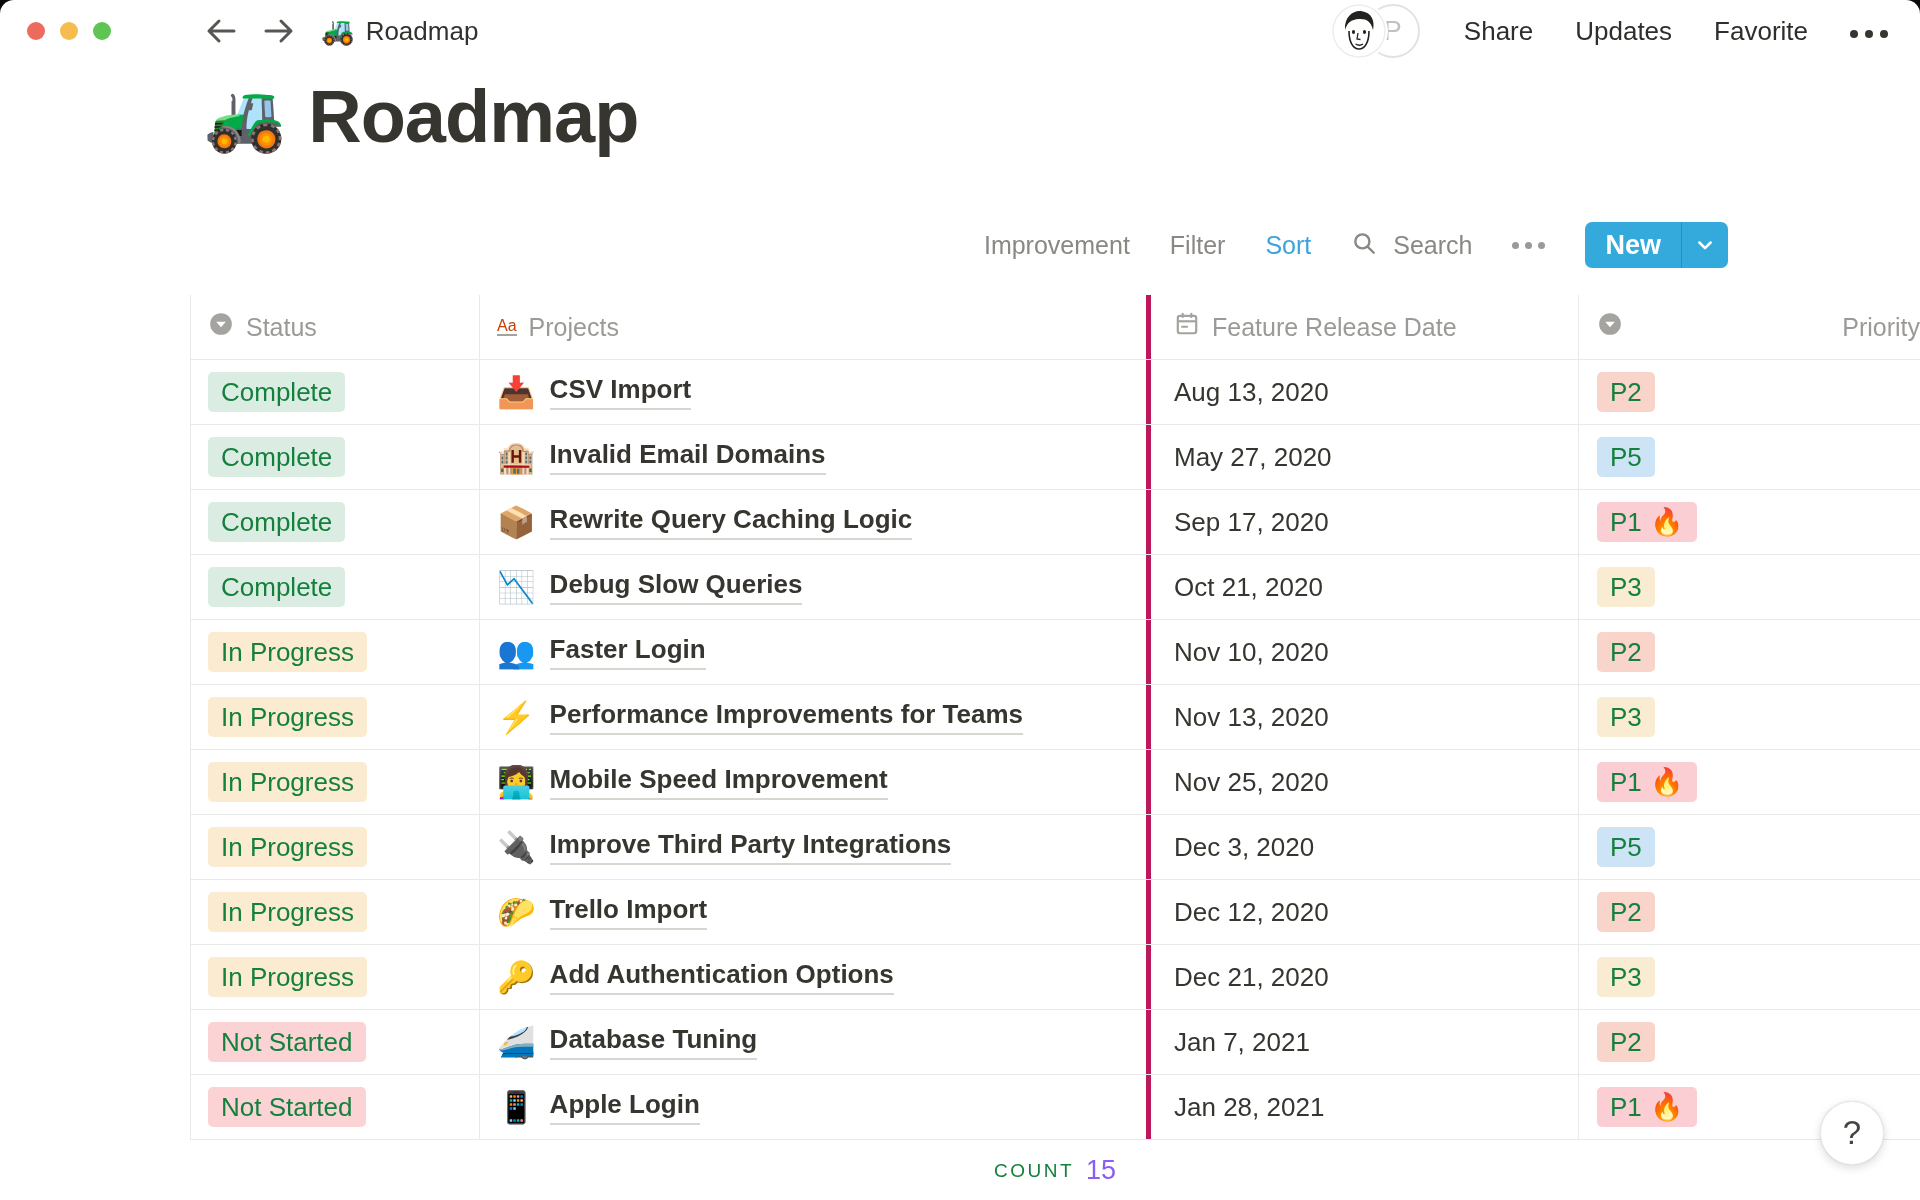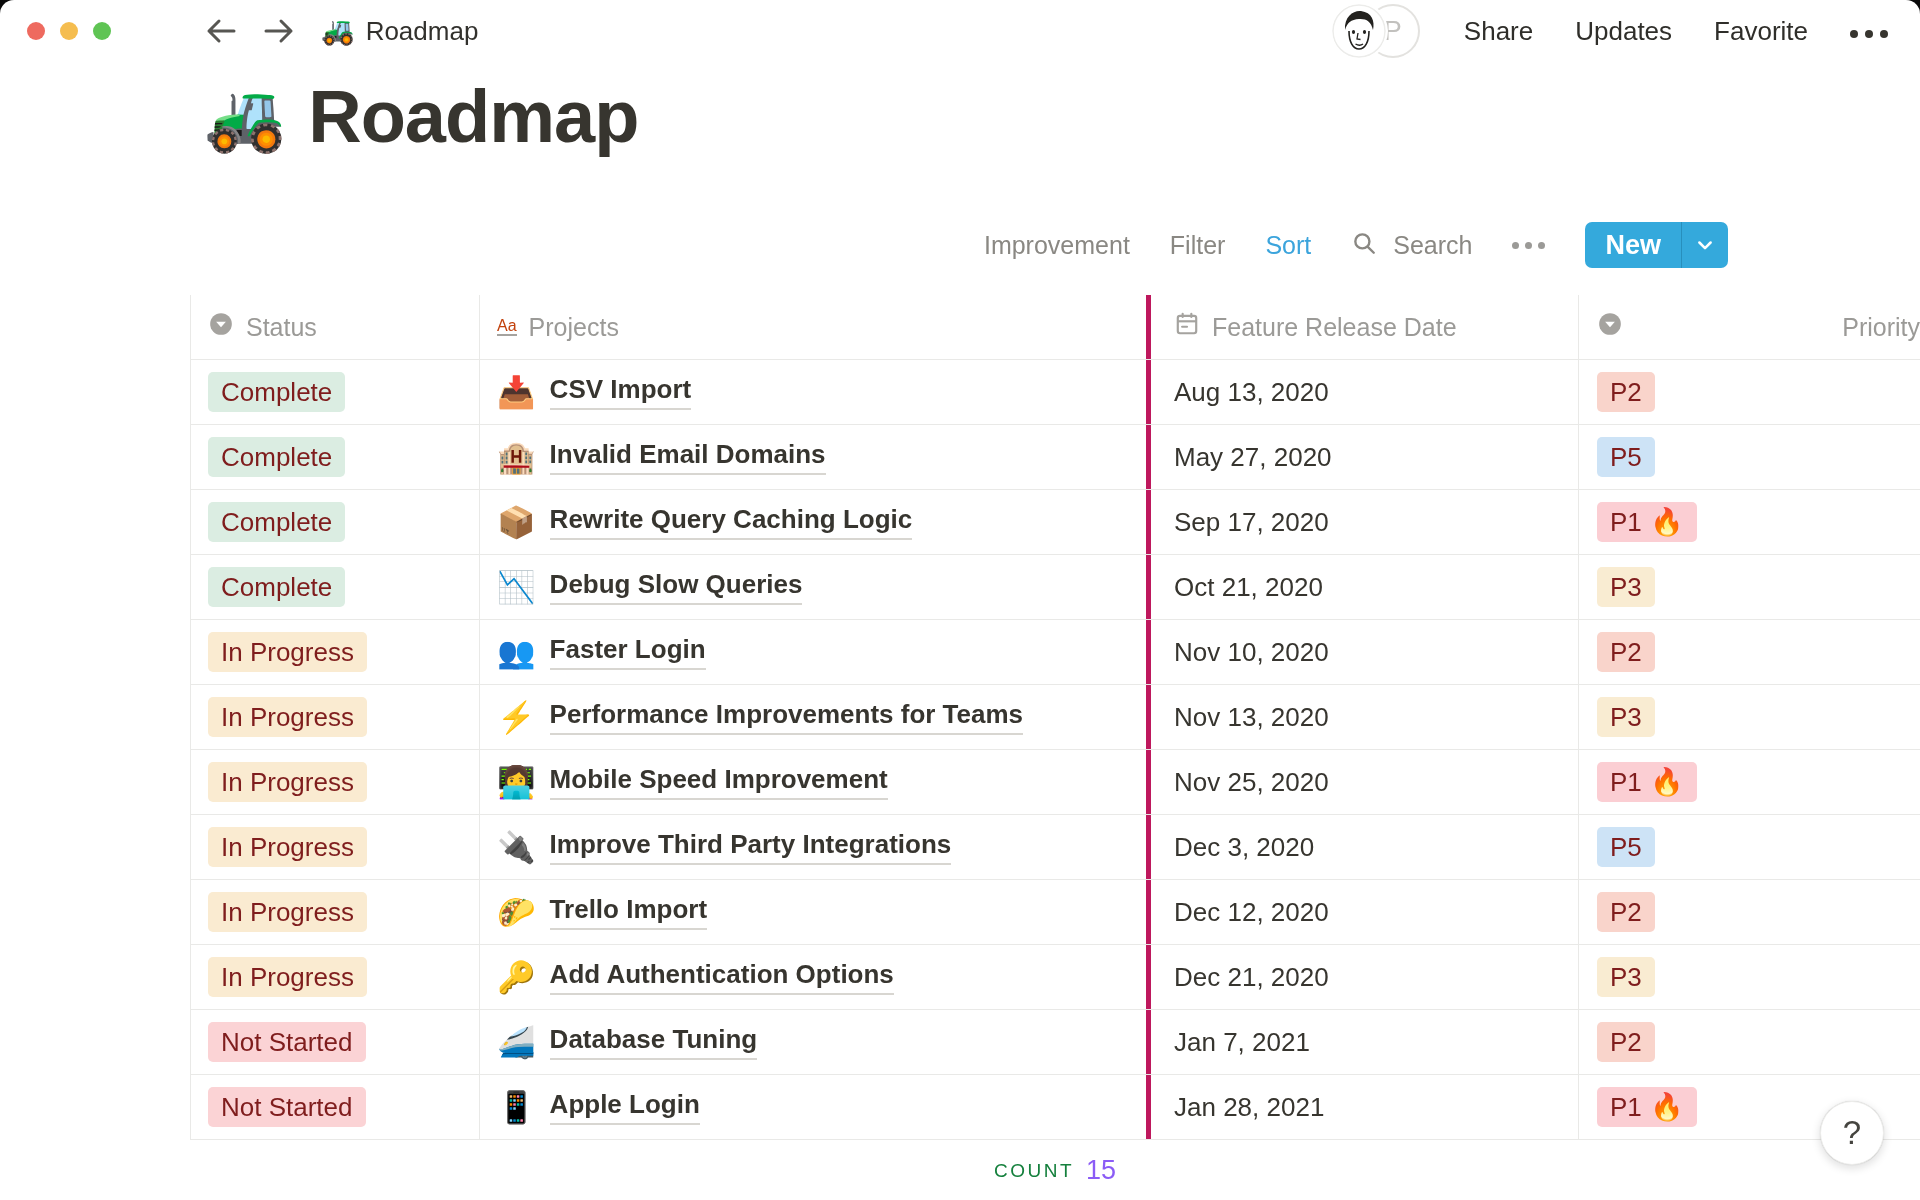--- a/index.html
+++ b/index.html
@@ -69,21 +69,21 @@
   .cell { height:100%; display:flex; align-items:center; }
   .c1 { width:288px; padding-left:17px; }
   .c2 { width:667px; padding-left:17px; border-left:1px solid #E9E9E7; }
   .c3 { width:432px; padding-left:23px; border-left:5px solid #be185d; }
   .c4 { flex:1; padding-left:18px; border-left:1px solid #E9E9E7;justify-content:space-between; }
   .header-row .cell { gap:12px; color:#9B9A97; font-size:25px; }
   .hdr-aa { font-size:16px; color:#c2410c; border-bottom:2px solid #A5A39F; line-height:1.05; font-weight:400; }
 
   .badge {
     display:inline-flex; align-items:center; height:40px; padding:0 13px;
-    border-radius:5px; font-size:26px; color:#7f1d1d; white-space:nowrap;
+    border-radius:5px; font-size:26px; color:#15803d; white-space:nowrap;
   }
   .fire { font-size:27px; margin-left:9px; line-height:1; }
   .proj-emoji { font-size:31px; line-height:1; margin-right:14px; }
   .proj-link { font-size:26px; font-weight:600; color:#37352F; border-bottom:2px solid #D8D6D1; padding-bottom:3px; cursor:default; }
   .date-text { font-size:26px; color:#37352F; }
 
   
   .table-footer {
     position:absolute; top:1141px; left:190px; right:0; height:59px;
     display:flex; align-items:center; justify-content:center; gap:12px;

